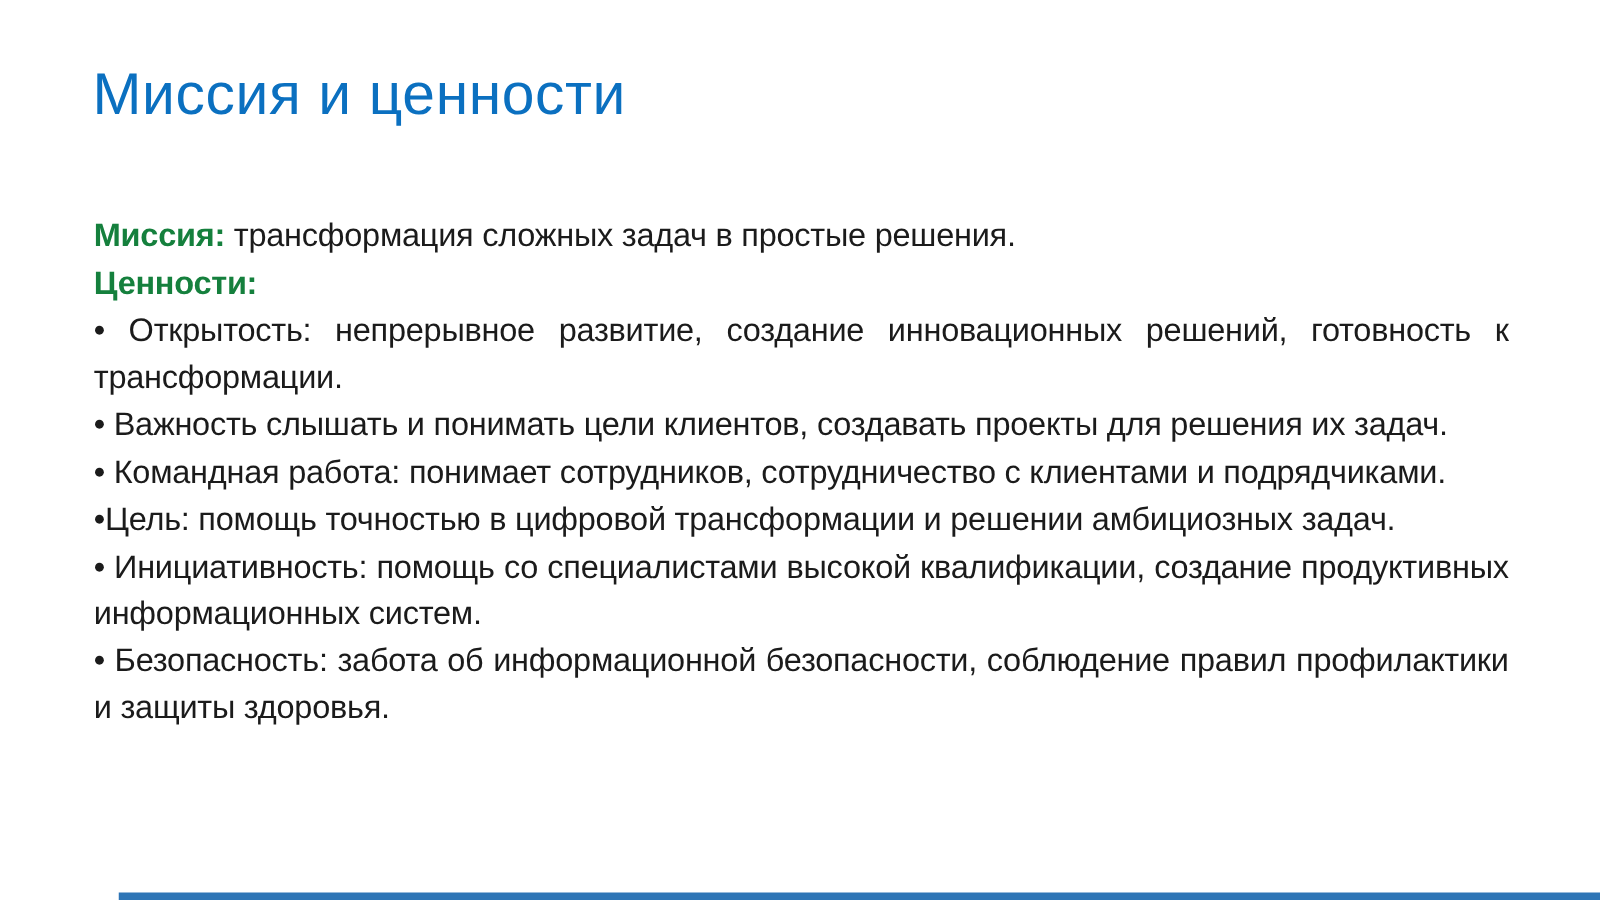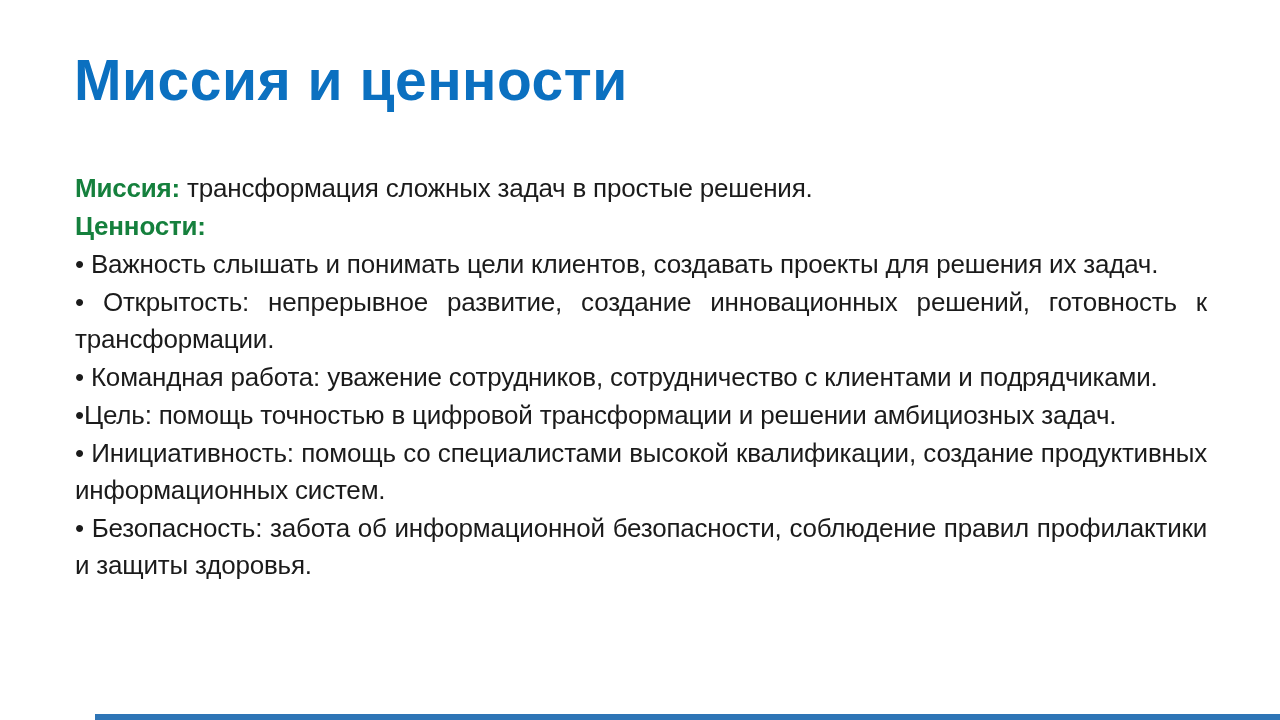--- a/index.html
+++ b/index.html
@@ -14,23 +14,23 @@
     position: relative;
     width: 1280px;
     height: 720px;
     background: #ffffff;
     overflow: hidden;
   }
   .title {
     position: absolute;
     left: 74px;
     top: 48px;
-    font-size: 57px;
+    font-size: 47px;
     line-height: 1.15;
-    font-weight: bold;
+    font-weight: normal;
     color: #0b70c0;
     letter-spacing: 0.5px;
     white-space: nowrap;
   }
   .body-block {
     position: absolute;
     left: 75px;
     top: 170px;
     width: 1132px;
     font-size: 26px;
@@ -60,23 +60,23 @@
 
   <h1 class="title">Миссия и ценности</h1>
 
   <div class="body-block">
 
     <p class="line"><span class="accent">Миссия:</span><span> трансформация сложных задач в простые решения.</span></p>
 
     <p class="line"><span class="accent">Ценности:</span></p>
 
     <div>
+        <p class="line bullet">• Открытость: непрерывное развитие, создание инновационных решений, готовность к трансформации.</p>
         <p class="line bullet">• Важность слышать и понимать цели клиентов, создавать проекты для решения их задач.</p>
-        <p class="line bullet">• Открытость: непрерывное развитие, создание инновационных решений, готовность к трансформации.</p>
-        <p class="line bullet">• Командная работа: уважение сотрудников, сотрудничество с клиентами и подрядчиками.</p>
+        <p class="line bullet">• Командная работа: понимает сотрудников, сотрудничество с клиентами и подрядчиками.</p>
         <p class="line bullet">•Цель: помощь точностью в цифровой трансформации и решении амбициозных задач.</p>
         <p class="line bullet">• Инициативность: помощь со специалистами высокой квалификации, создание продуктивных информационных систем.</p>
         <p class="line bullet">• Безопасность: забота об информационной безопасности, соблюдение правил профилактики и защиты здоровья.</p>
       </div>
 
   </div>
 
   <div class="bottom-bar"></div>
 
 </div>

